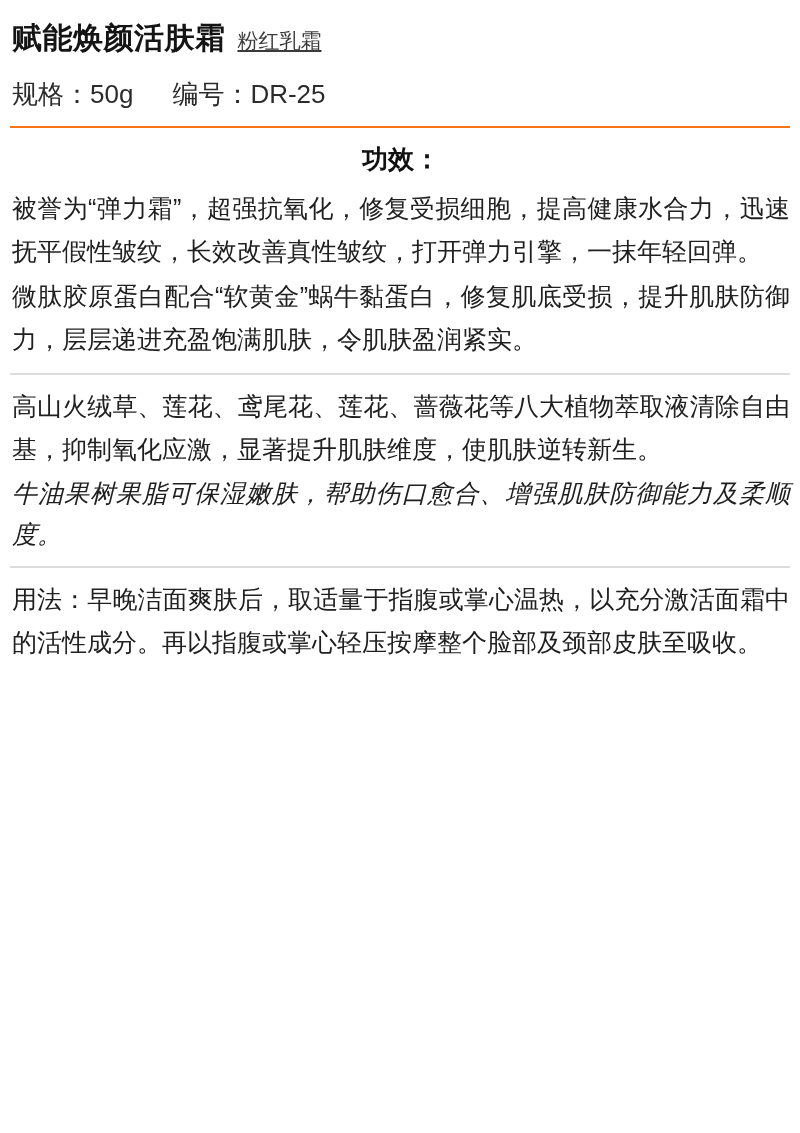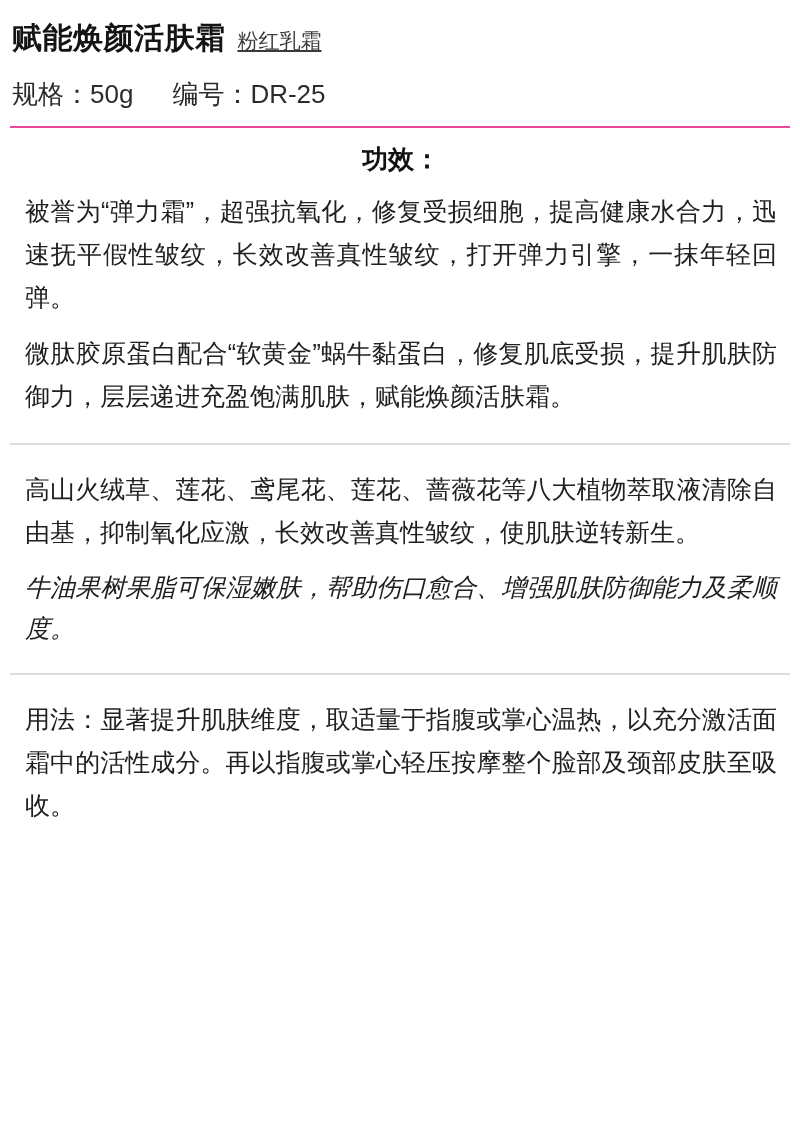--- a/index.html
+++ b/index.html
@@ -41,21 +41,21 @@
     color: #3a3a3a;
     margin-left: 12px;
     text-decoration: underline;
   }
 
   
   .spec-row {
     display: flex;
     align-items: baseline;
     padding: 4px 0 14px 2px;
-    border-bottom: 2px solid #ec4899;
+    border-bottom: 2px solid #f97316;
   }
   .spec-item {
     font-size: 26px;
     color: #2b2b2b;
     white-space: nowrap;
   }
   .spec-item + .spec-item {
     margin-left: 39px;
   }
 
@@ -72,21 +72,21 @@
     color: #111111;
     margin: 4px 0 10px 0;
     text-align: center;
   }
   .para {
     font-size: 25px;
     line-height: 1.72;
     color: #202020;
     text-align: justify;
     text-justify: inter-ideograph;
-    margin: 13px;
+    margin: 0;
   }
   .para + .para {
     margin-top: 2px;
   }
   .para.tight {
     line-height: 1.62;
     font-style: italic;
   }
 </style>
 </head>
@@ -100,25 +100,25 @@
   </div>
 
   <div class="spec-row">
     <span class="spec-item">规格：50g</span>
     <span class="spec-item">编号：DR-25</span>
   </div>
 
   <div class="section">
     <div class="section-heading">功效：</div>
     <p class="para">被誉为“弹力霜”，超强抗氧化，修复受损细胞，提高健康水合力，迅速抚平假性皱纹，长效改善真性皱纹，打开弹力引擎，一抹年轻回弹。</p>
-    <p class="para">微肽胶原蛋白配合“软黄金”蜗牛黏蛋白，修复肌底受损，提升肌肤防御力，层层递进充盈饱满肌肤，赋能焕颜活肤霜。</p>
+    <p class="para">微肽胶原蛋白配合“软黄金”蜗牛黏蛋白，修复肌底受损，提升肌肤防御力，层层递进充盈饱满肌肤，令肌肤盈润紧实。</p>
   </div>
 
   <div class="section divided">
-    <p class="para">高山火绒草、莲花、鸢尾花、莲花、蔷薇花等八大植物萃取液清除自由基，抑制氧化应激，长效改善真性皱纹，使肌肤逆转新生。</p>
+    <p class="para">高山火绒草、莲花、鸢尾花、莲花、蔷薇花等八大植物萃取液清除自由基，抑制氧化应激，显著提升肌肤维度，使肌肤逆转新生。</p>
     <p class="para tight">牛油果树果脂可保湿嫩肤，帮助伤口愈合、增强肌肤防御能力及柔顺度。</p>
   </div>
 
   <div class="section divided">
-    <p class="para">用法：显著提升肌肤维度，取适量于指腹或掌心温热，以充分激活面霜中的活性成分。再以指腹或掌心轻压按摩整个脸部及颈部皮肤至吸收。</p>
+    <p class="para">用法：早晚洁面爽肤后，取适量于指腹或掌心温热，以充分激活面霜中的活性成分。再以指腹或掌心轻压按摩整个脸部及颈部皮肤至吸收。</p>
   </div>
 
 </div>
 
 </body></html>

